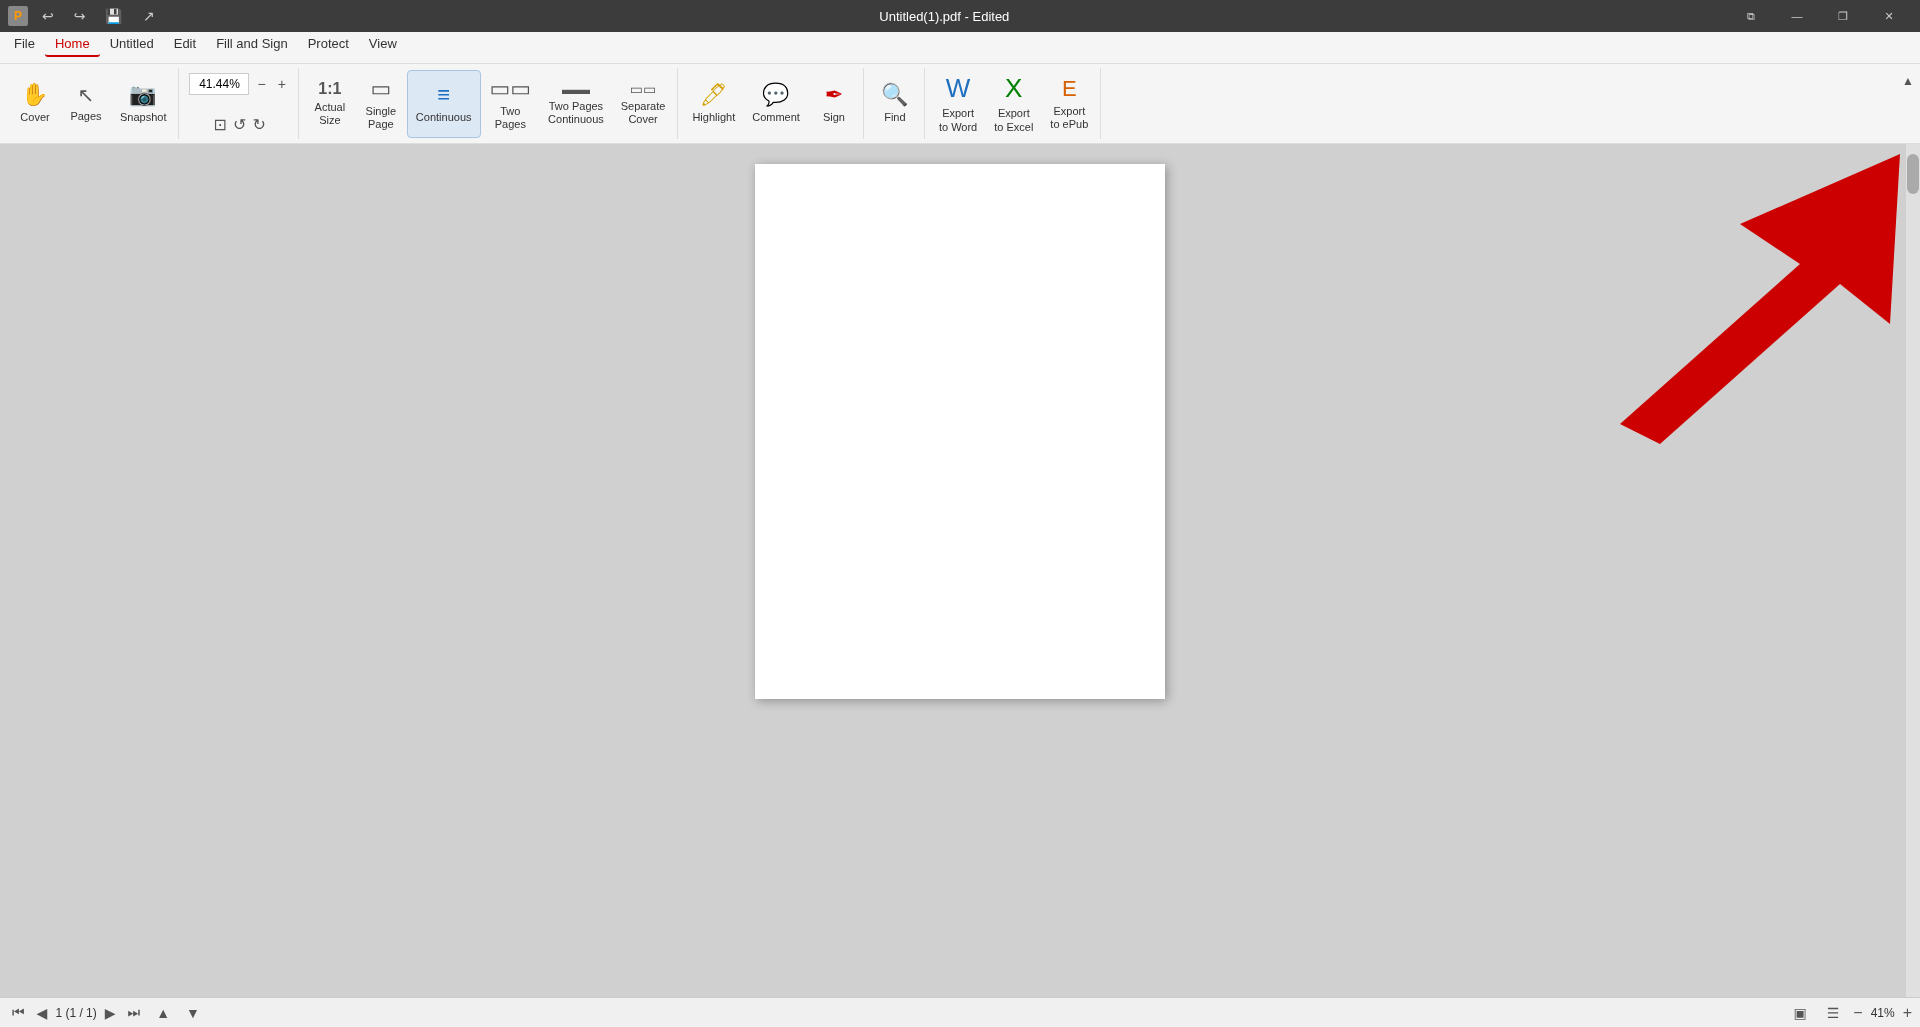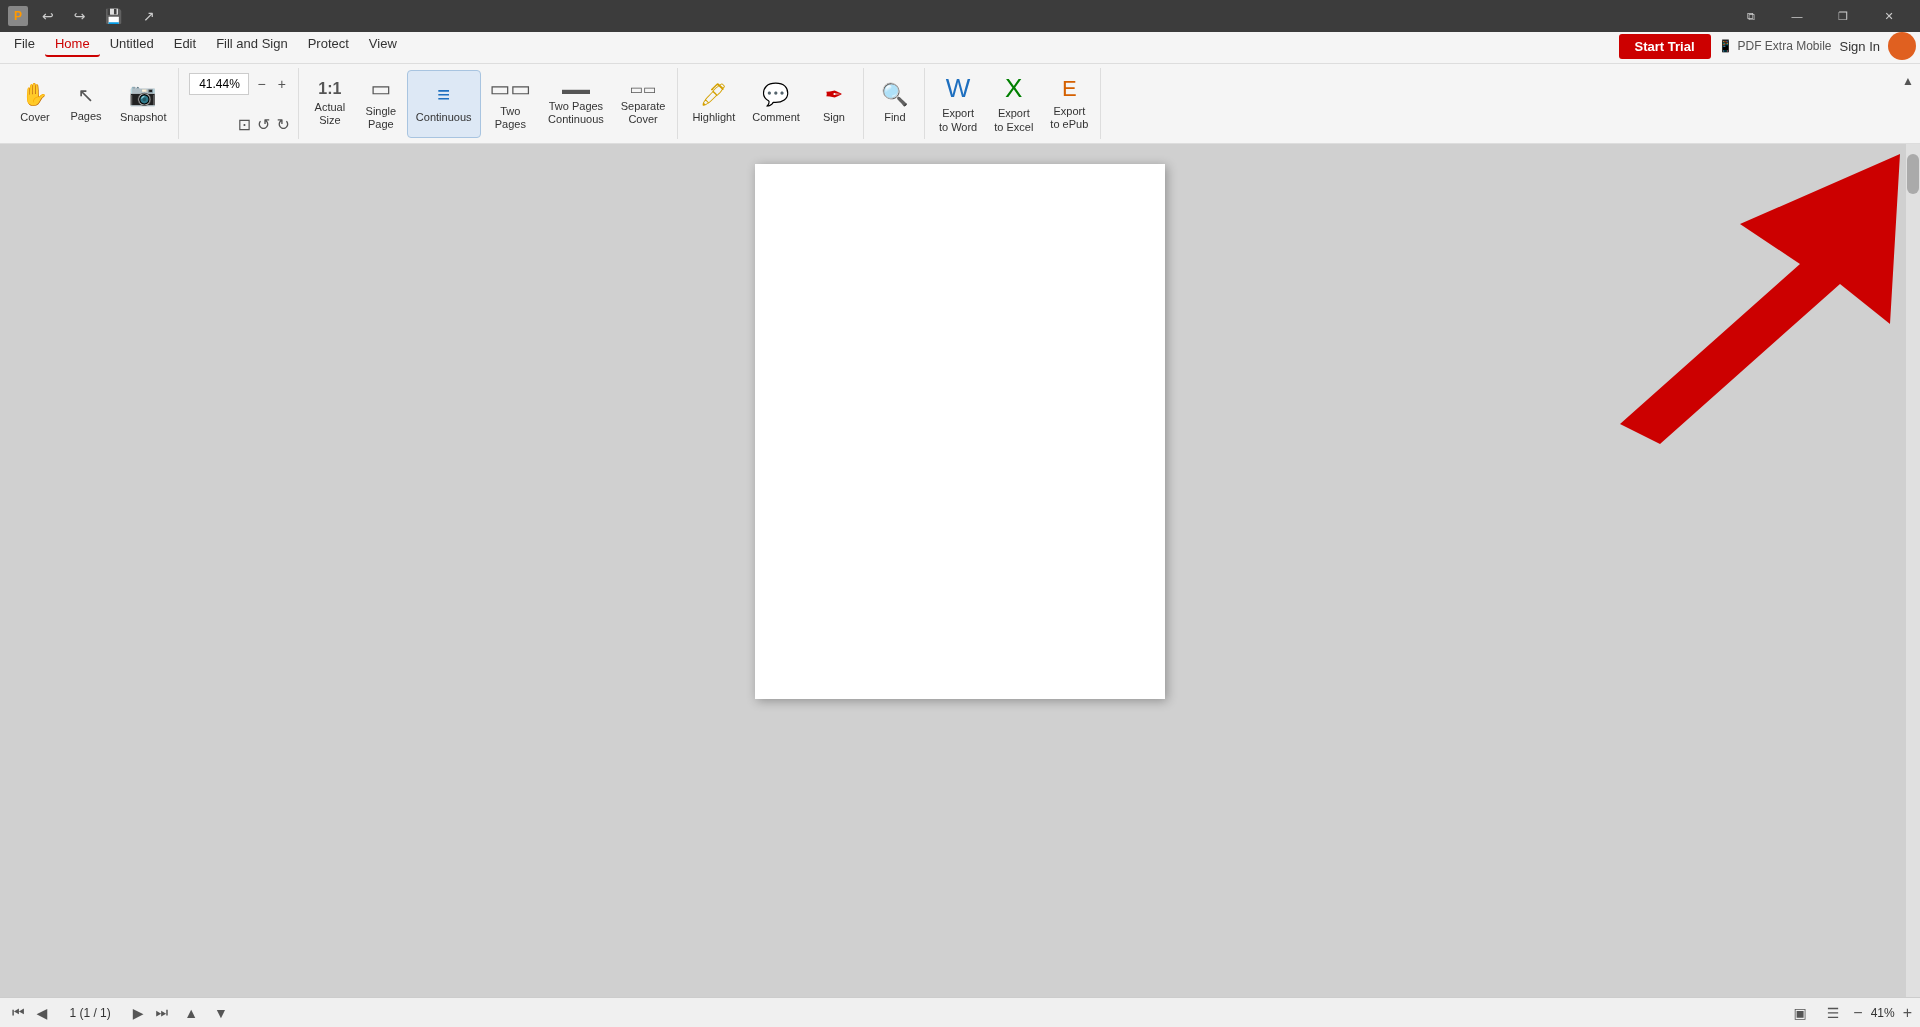--- a/index.html
+++ b/index.html
@@ -89,21 +89,21 @@
     .tool-icon.blue { color: #1e6fbf; }
     .tool-icon.yellow { color: #d4a000; }
     .tool-icon.orange { color: #d46000; }
     .tool-icon.red { color: #c00; }
     .tool-label { font-size: 11px; text-align: center; line-height: 1.2; color: #333; }
 
     
     .zoom-group {
       display: flex;
       flex-direction: column;
-      align-items: flex-end;
+      align-items: center;
       justify-content: center;
       gap: 20px;
       padding: 4px 8px;
       border-right: 1px solid #ddd;
     }
     .zoom-top { display: flex; align-items: center; gap: 4px; }
     .zoom-input {
       width: 60px;
       height: 22px;
       border: 1px solid #ccc;
@@ -150,64 +150,56 @@
       border-top: 1px solid #ccc;
       display: flex;
       align-items: center;
       justify-content: space-between;
       padding: 0 8px;
       flex-shrink: 0;
     }
     .status-left { display: flex; align-items: center; gap: 8px; }
     .status-nav { display: flex; align-items: center; gap: 4px; }
     .nav-btn { font-size: 14px; cursor: pointer; background: none; border: none; color: #555; padding: 2px 4px; }
-    .page-info { font-size: 12px; color: #333; margin: 0 14px; }
+    .page-info { font-size: 12px; color: #333; margin: 0 0; }
     .status-right { display: flex; align-items: center; gap: 8px; }
     .view-mode-btn { font-size: 14px; cursor: pointer; background: none; border: none; color: #555; padding: 2px 6px; }
     .zoom-status { font-size: 12px; color: #333; }
     .zoom-status-btn { font-size: 16px; cursor: pointer; background: none; border: none; color: #555; }
   </style>
 </head>
 <body>
 
 <div class="title-bar">
   <div class="title-bar-left">
     <div class="title-bar-icon">
       <span style="color:#f90;font-size:12px;font-weight:bold;">P</span>
     </div>
     <button class="title-bar-btn">↩</button>
     <button class="title-bar-btn">↪</button>
     <button class="title-bar-btn">💾</button>
     <button class="title-bar-btn">↗</button>
   </div>
+  <div class="title-bar-title">Untitled(1).pdf - Edited</div>
   <div class="window-controls">
     <button class="win-btn">⧉</button>
     <button class="win-btn">—</button>
     <button class="win-btn">❐</button>
     <button class="win-btn close">✕</button>
   </div>
 </div>
 
 <div class="menu-bar">
   <div class="menu-item">File</div>
   <div class="menu-item active">Home</div>
   <div class="menu-item">Untitled</div>
   <div class="menu-item">Edit</div>
   <div class="menu-item">Fill and Sign</div>
   <div class="menu-item">Protect</div>
   <div class="menu-item">View</div>
-  <div class="menu-bar-right">
-    <button class="start-trial-btn">Start Trial</button>
-    <div class="pdf-extra-mobile">
-      <span>📱</span>
-      <span>PDF Extra Mobile</span>
-    </div>
-    <button class="sign-in-btn">Sign In</button>
-    <div class="avatar"></div>
-  </div>
 </div>
 
 <div class="toolbar">
 
   <div class="tool-group">
     <button class="tool-btn">
       <span class="tool-icon">✋</span>
       <span class="tool-label">Cover</span>
     </button>
     <button class="tool-btn">

